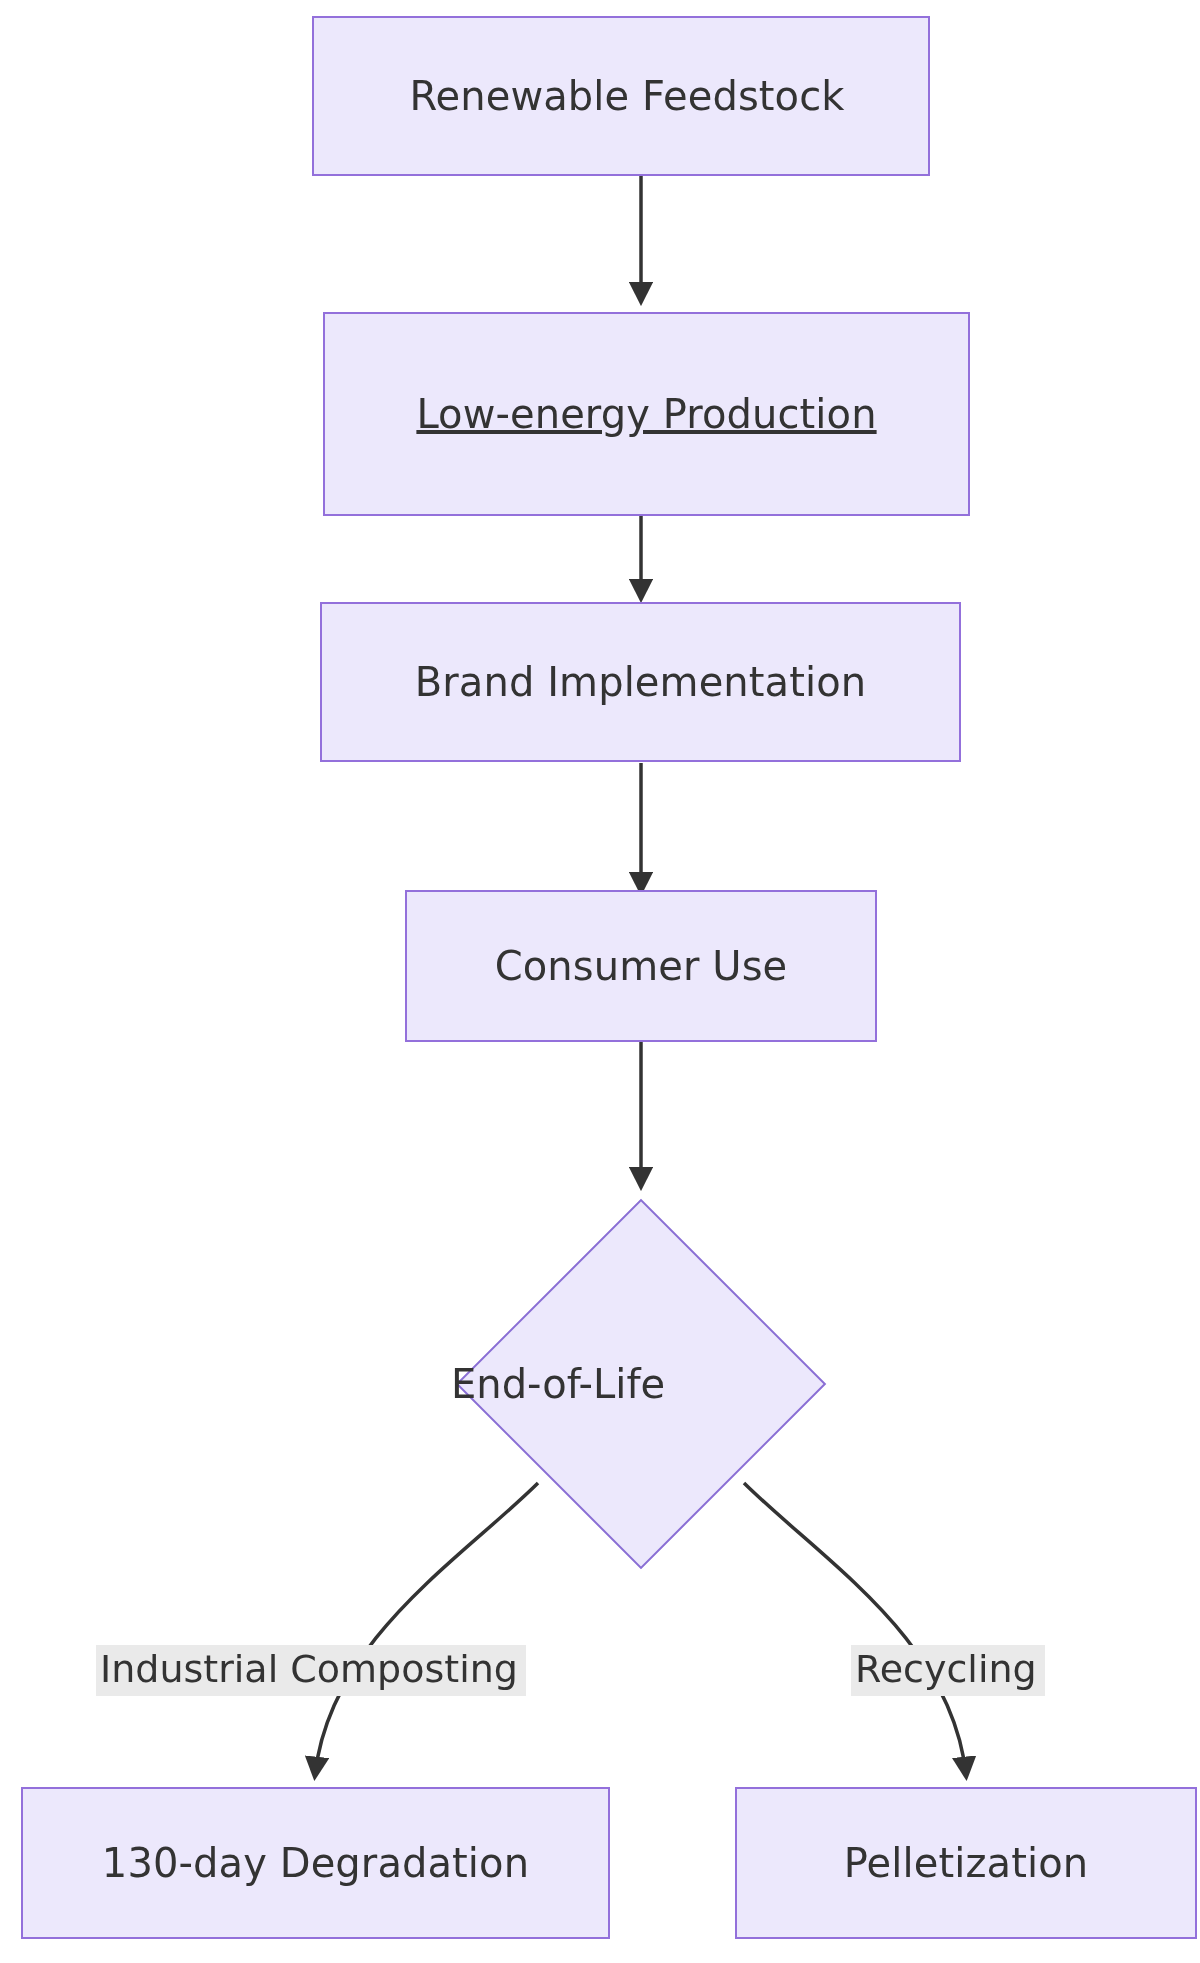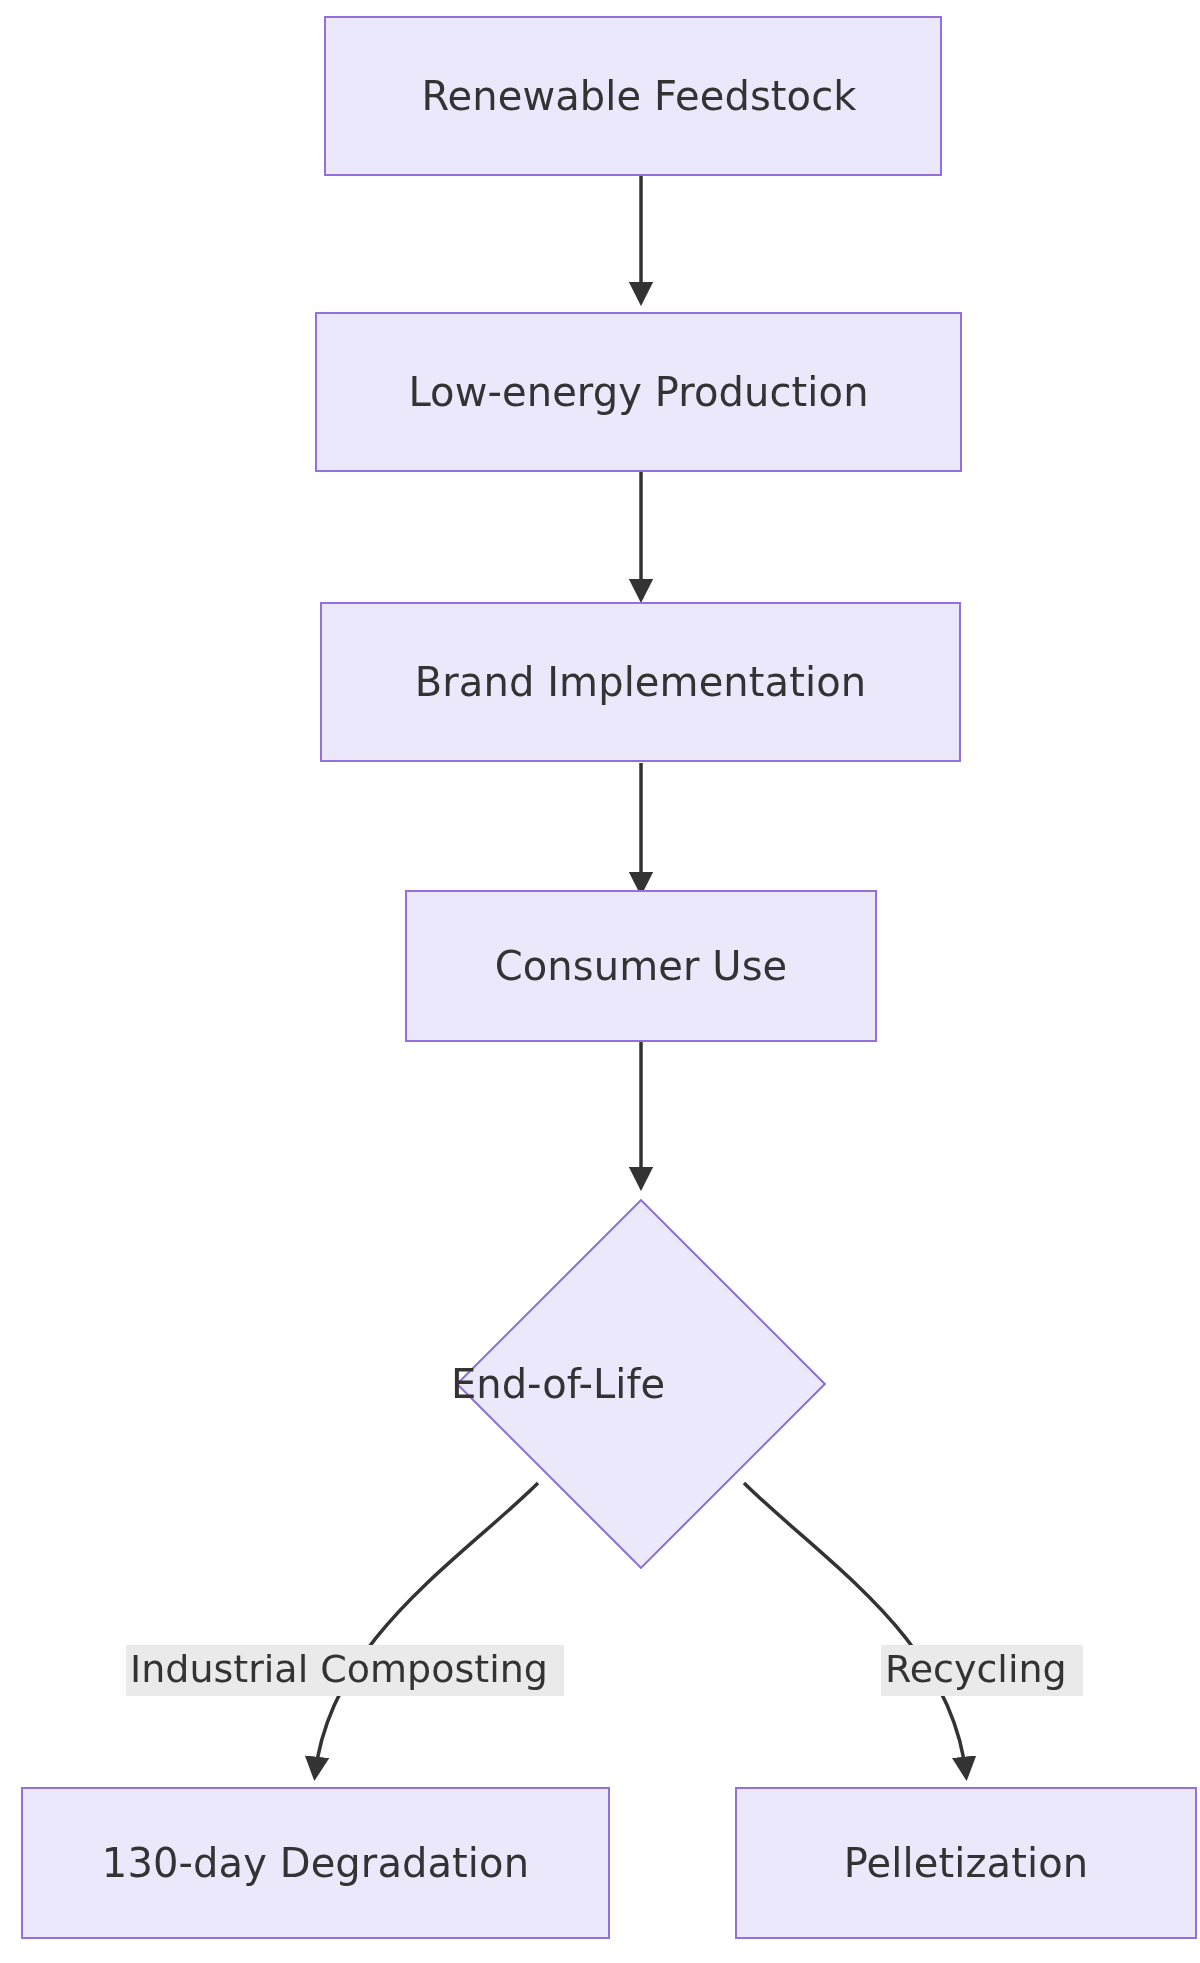--- a/index.html
+++ b/index.html
@@ -61,24 +61,23 @@
     color: #333333;
     font-size: 40px;
     white-space: nowrap;
   }
   .edge-label {
     position: absolute;
     background: #EAEAEA;
     color: #333333;
     font-size: 38px;
     line-height: 1.18;
-    padding: 2px 16px 4px 4px;
+    padding: 2px 8px 4px 4px;
     white-space: nowrap;
     box-sizing: border-box;
-    margin-left: 30px;
   }
 </style>
 </head>
 <body>
 
 <div id="diagram">
 
   <svg id="edge-layer" viewBox="0 0 1200 1963">
     <defs>
       <marker id="arrowhead" viewBox="0 0 12 12" refX="9" refY="6" markerWidth="7" markerHeight="7" orient="auto-start-reverse">
@@ -92,25 +91,25 @@
 
     <path d="M 641 763 L 641 890" stroke="#333333" stroke-width="3.5" fill="none" marker-end="url(#arrowhead)"></path>
 
     <path d="M 641 1042 L 641 1185" stroke="#333333" stroke-width="3.5" fill="none" marker-end="url(#arrowhead)"></path>
 
     <path d="M 538 1483 C 460 1560, 330 1640, 315 1775" stroke="#333333" stroke-width="3.5" fill="none" marker-end="url(#arrowhead)"></path>
 
     <path d="M 744 1483 C 822 1560, 952 1640, 966 1775" stroke="#333333" stroke-width="3.5" fill="none" marker-end="url(#arrowhead)"></path>
   </svg>
 
-  <div class="node" style="left:324px; top:16px; width:618px; height:160px;padding-left:12px;">
+  <div class="node" style="left:312px; top:16px; width:618px; height:160px;padding-left:12px;">
     <span class="node-label">Renewable Feedstock</span>
   </div>
 
-  <div class="node" style="left:315px; top:312px; width:647px; height:160px;">
+  <div class="node" style="left:323px; top:312px; width:647px; height:204px;text-decoration:underline;">
     <span class="node-label">Low-energy Production</span>
   </div>
 
   <div class="node" style="left:405px; top:890px; width:472px; height:152px;">
     <span class="node-label">Consumer Use</span>
   </div>
 
   <div class="node" style="left:320px; top:602px; width:641px; height:160px;">
     <span class="node-label">Brand Implementation</span>
   </div>

